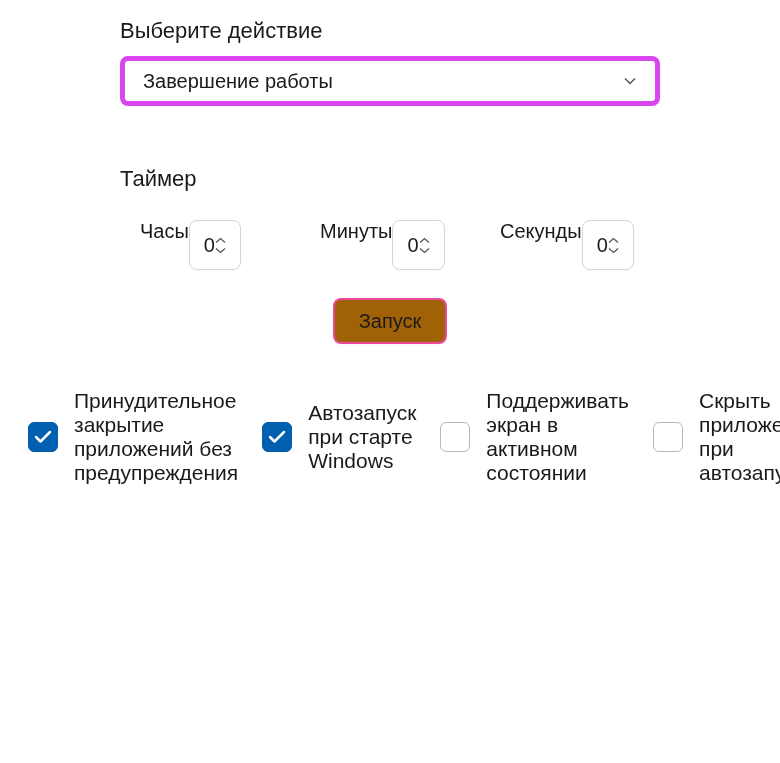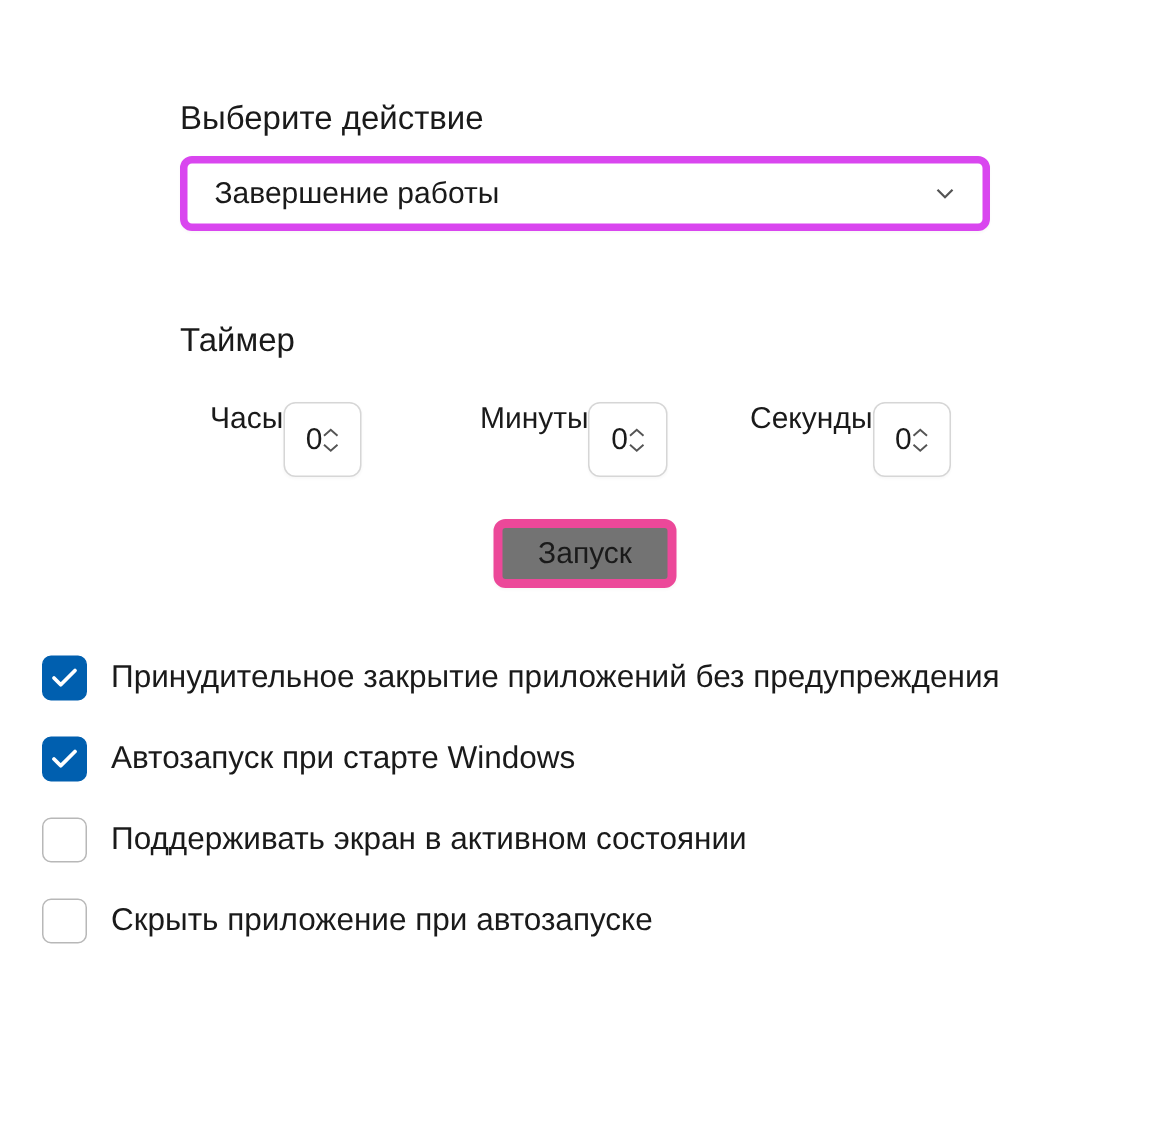--- a/index.html
+++ b/index.html
@@ -11,21 +11,20 @@
       font-family: "Segoe UI", -apple-system, BlinkMacSystemFont, sans-serif;
       background: #ffffff;
       width: 780px;
       height: 763px;
       color: #1a1a1a;
       font-size: 20px;
       padding-top: 18px;
     }
     .section {
       padding-left: 120px;
-      margin-top: 48px;
     }
     .label {
       font-size: 22px;
       margin-bottom: 12px;
       color: #1a1a1a;
     }
     .dropdown {
       width: 540px;
       height: 50px;
       border: 5px solid #d946ef;
@@ -92,32 +91,31 @@
     }
     .start-button-row {
       display: flex;
       justify-content: center;
       margin-top: 28px;
       margin-bottom: 45px;
     }
     .start-button {
       height: 46px;
       padding: 0 24px;
-      border: 6px solid #ec4899;
+      border: 2px solid #ec4899;
       border-radius: 8px;
-      background: #737373;
+      background: #a16207;
       font-size: 20px;
       color: #1a1a1a;
       cursor: pointer;
       box-shadow: 0 1px 2px rgba(0,0,0,0.03);
     }
     .checkbox-list {
       padding-left: 28px;
       display: flex;
-      flex-direction: column;
       gap: 24px;
     }
     .checkbox-row {
       display: flex;
       align-items: center;
       gap: 16px;
     }
     .checkbox {
       width: 30px;
       height: 30px;

